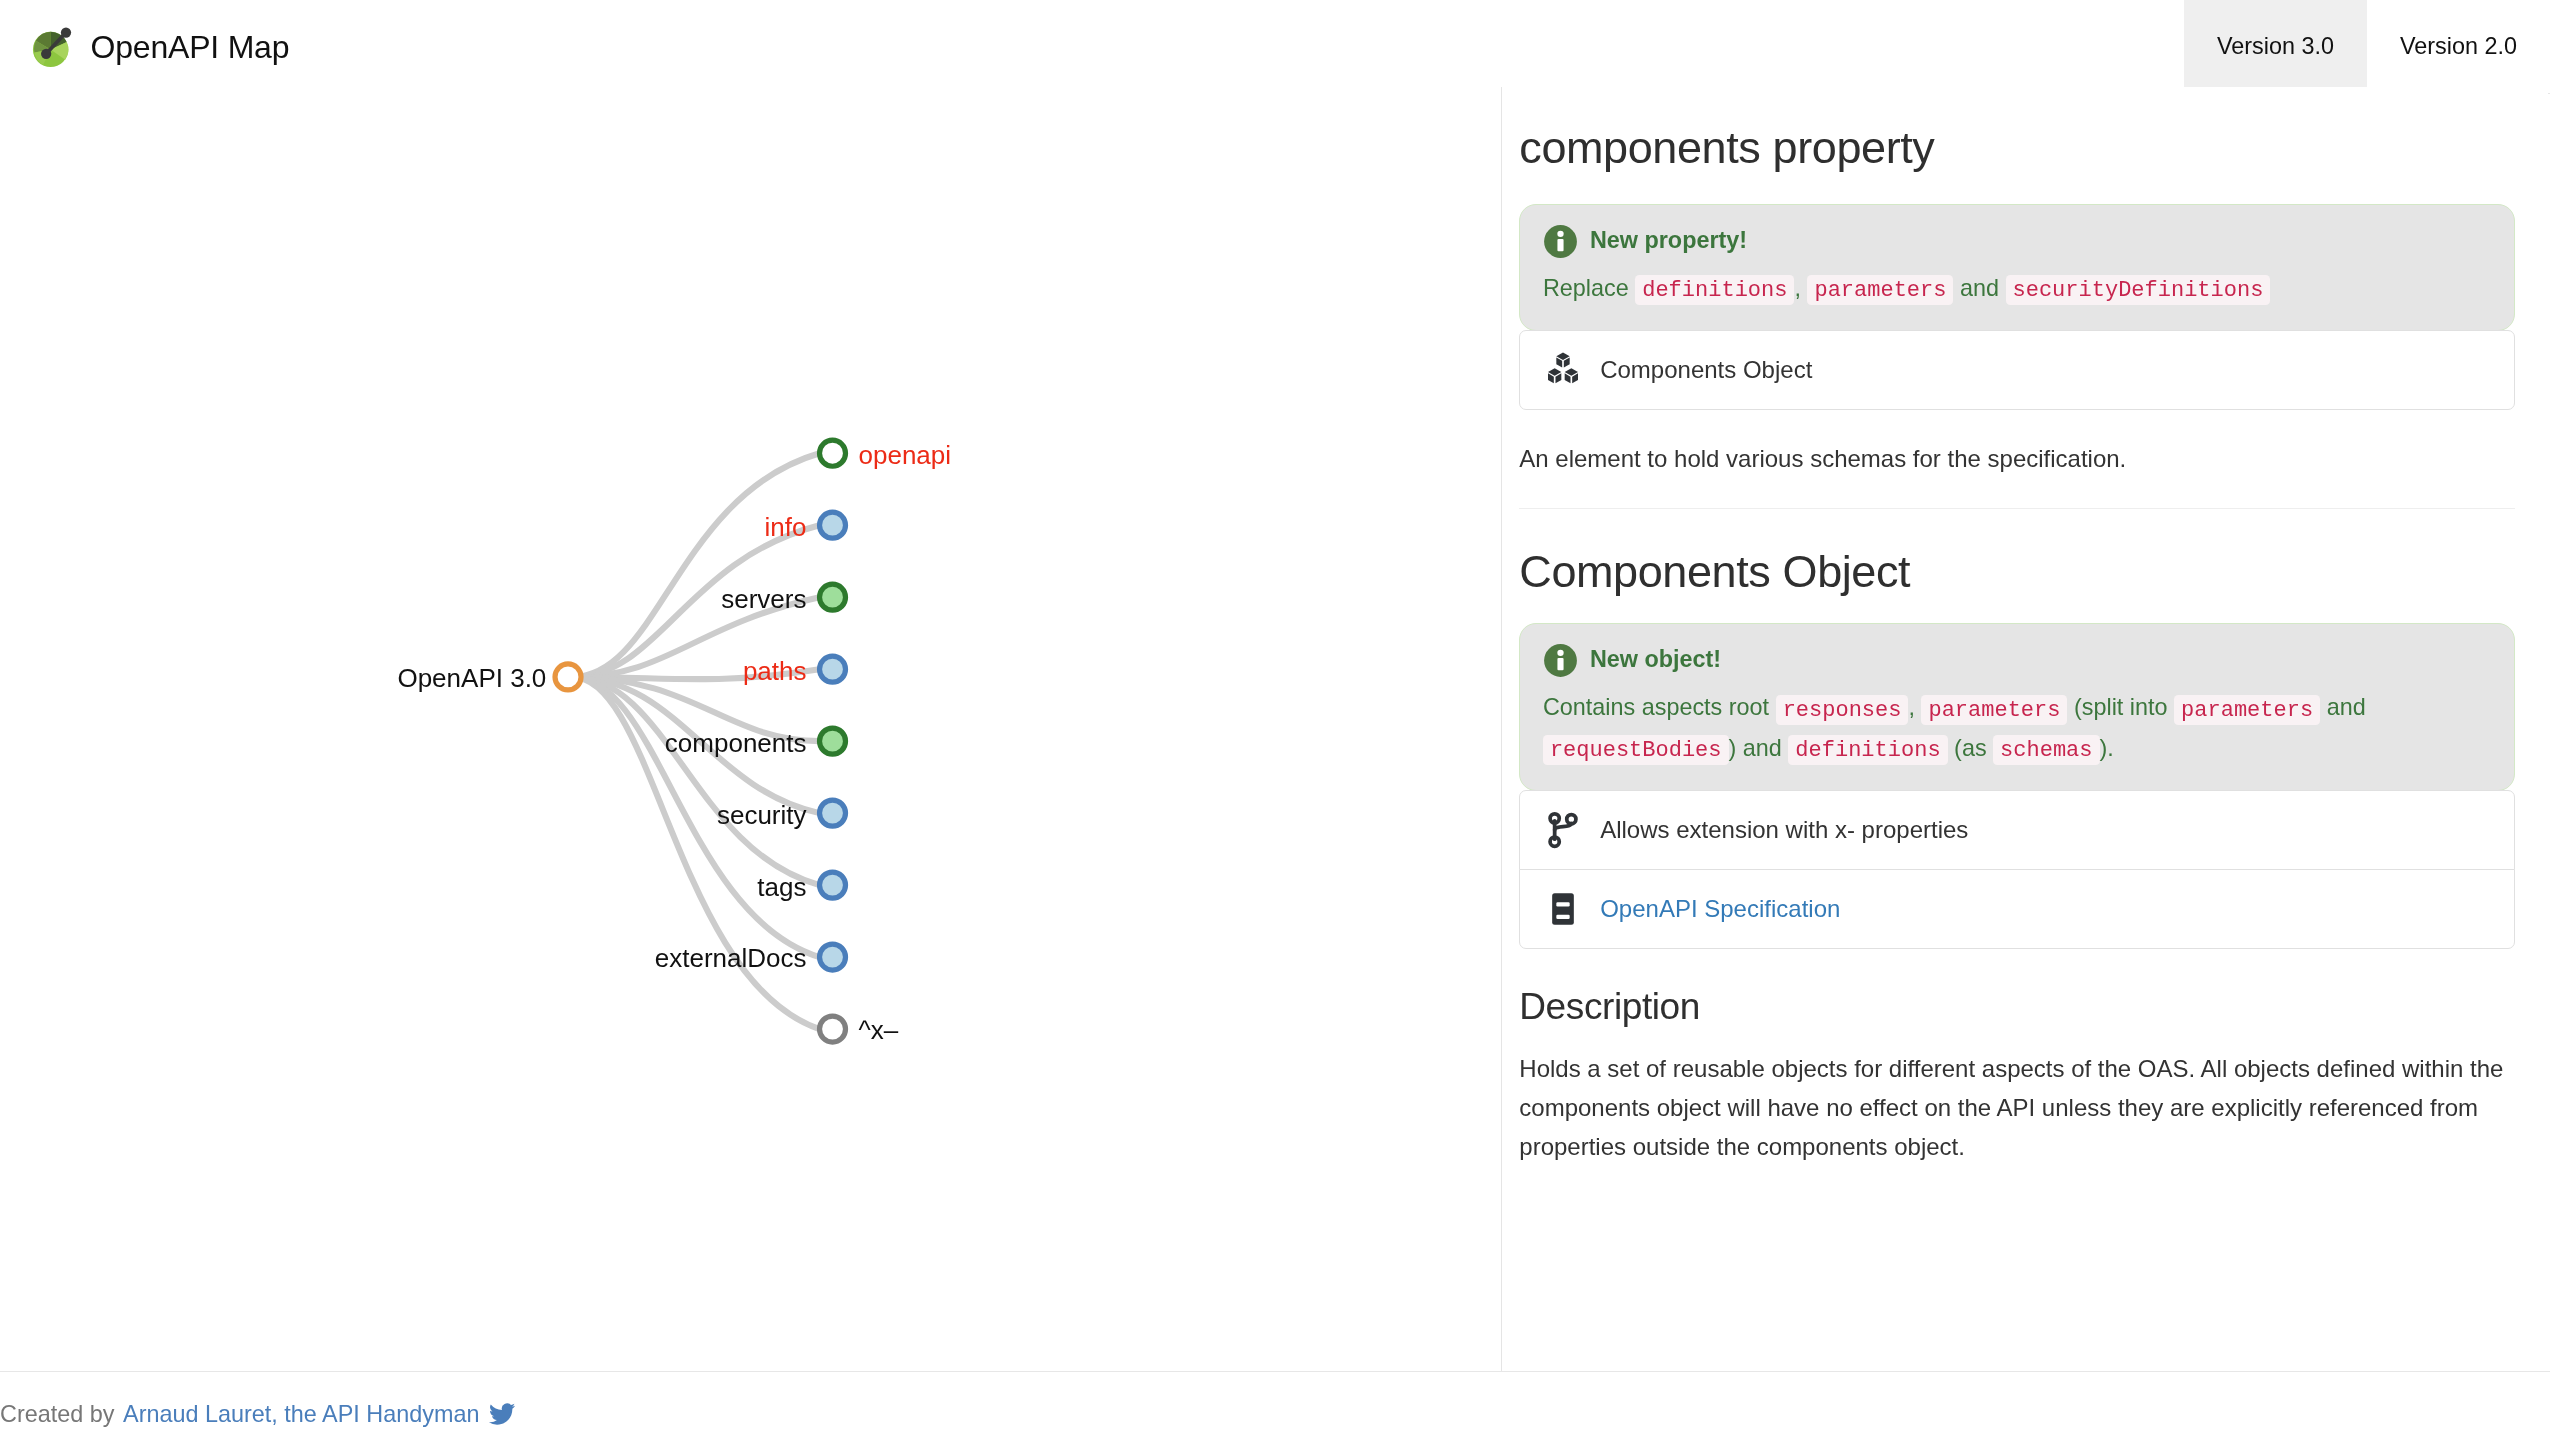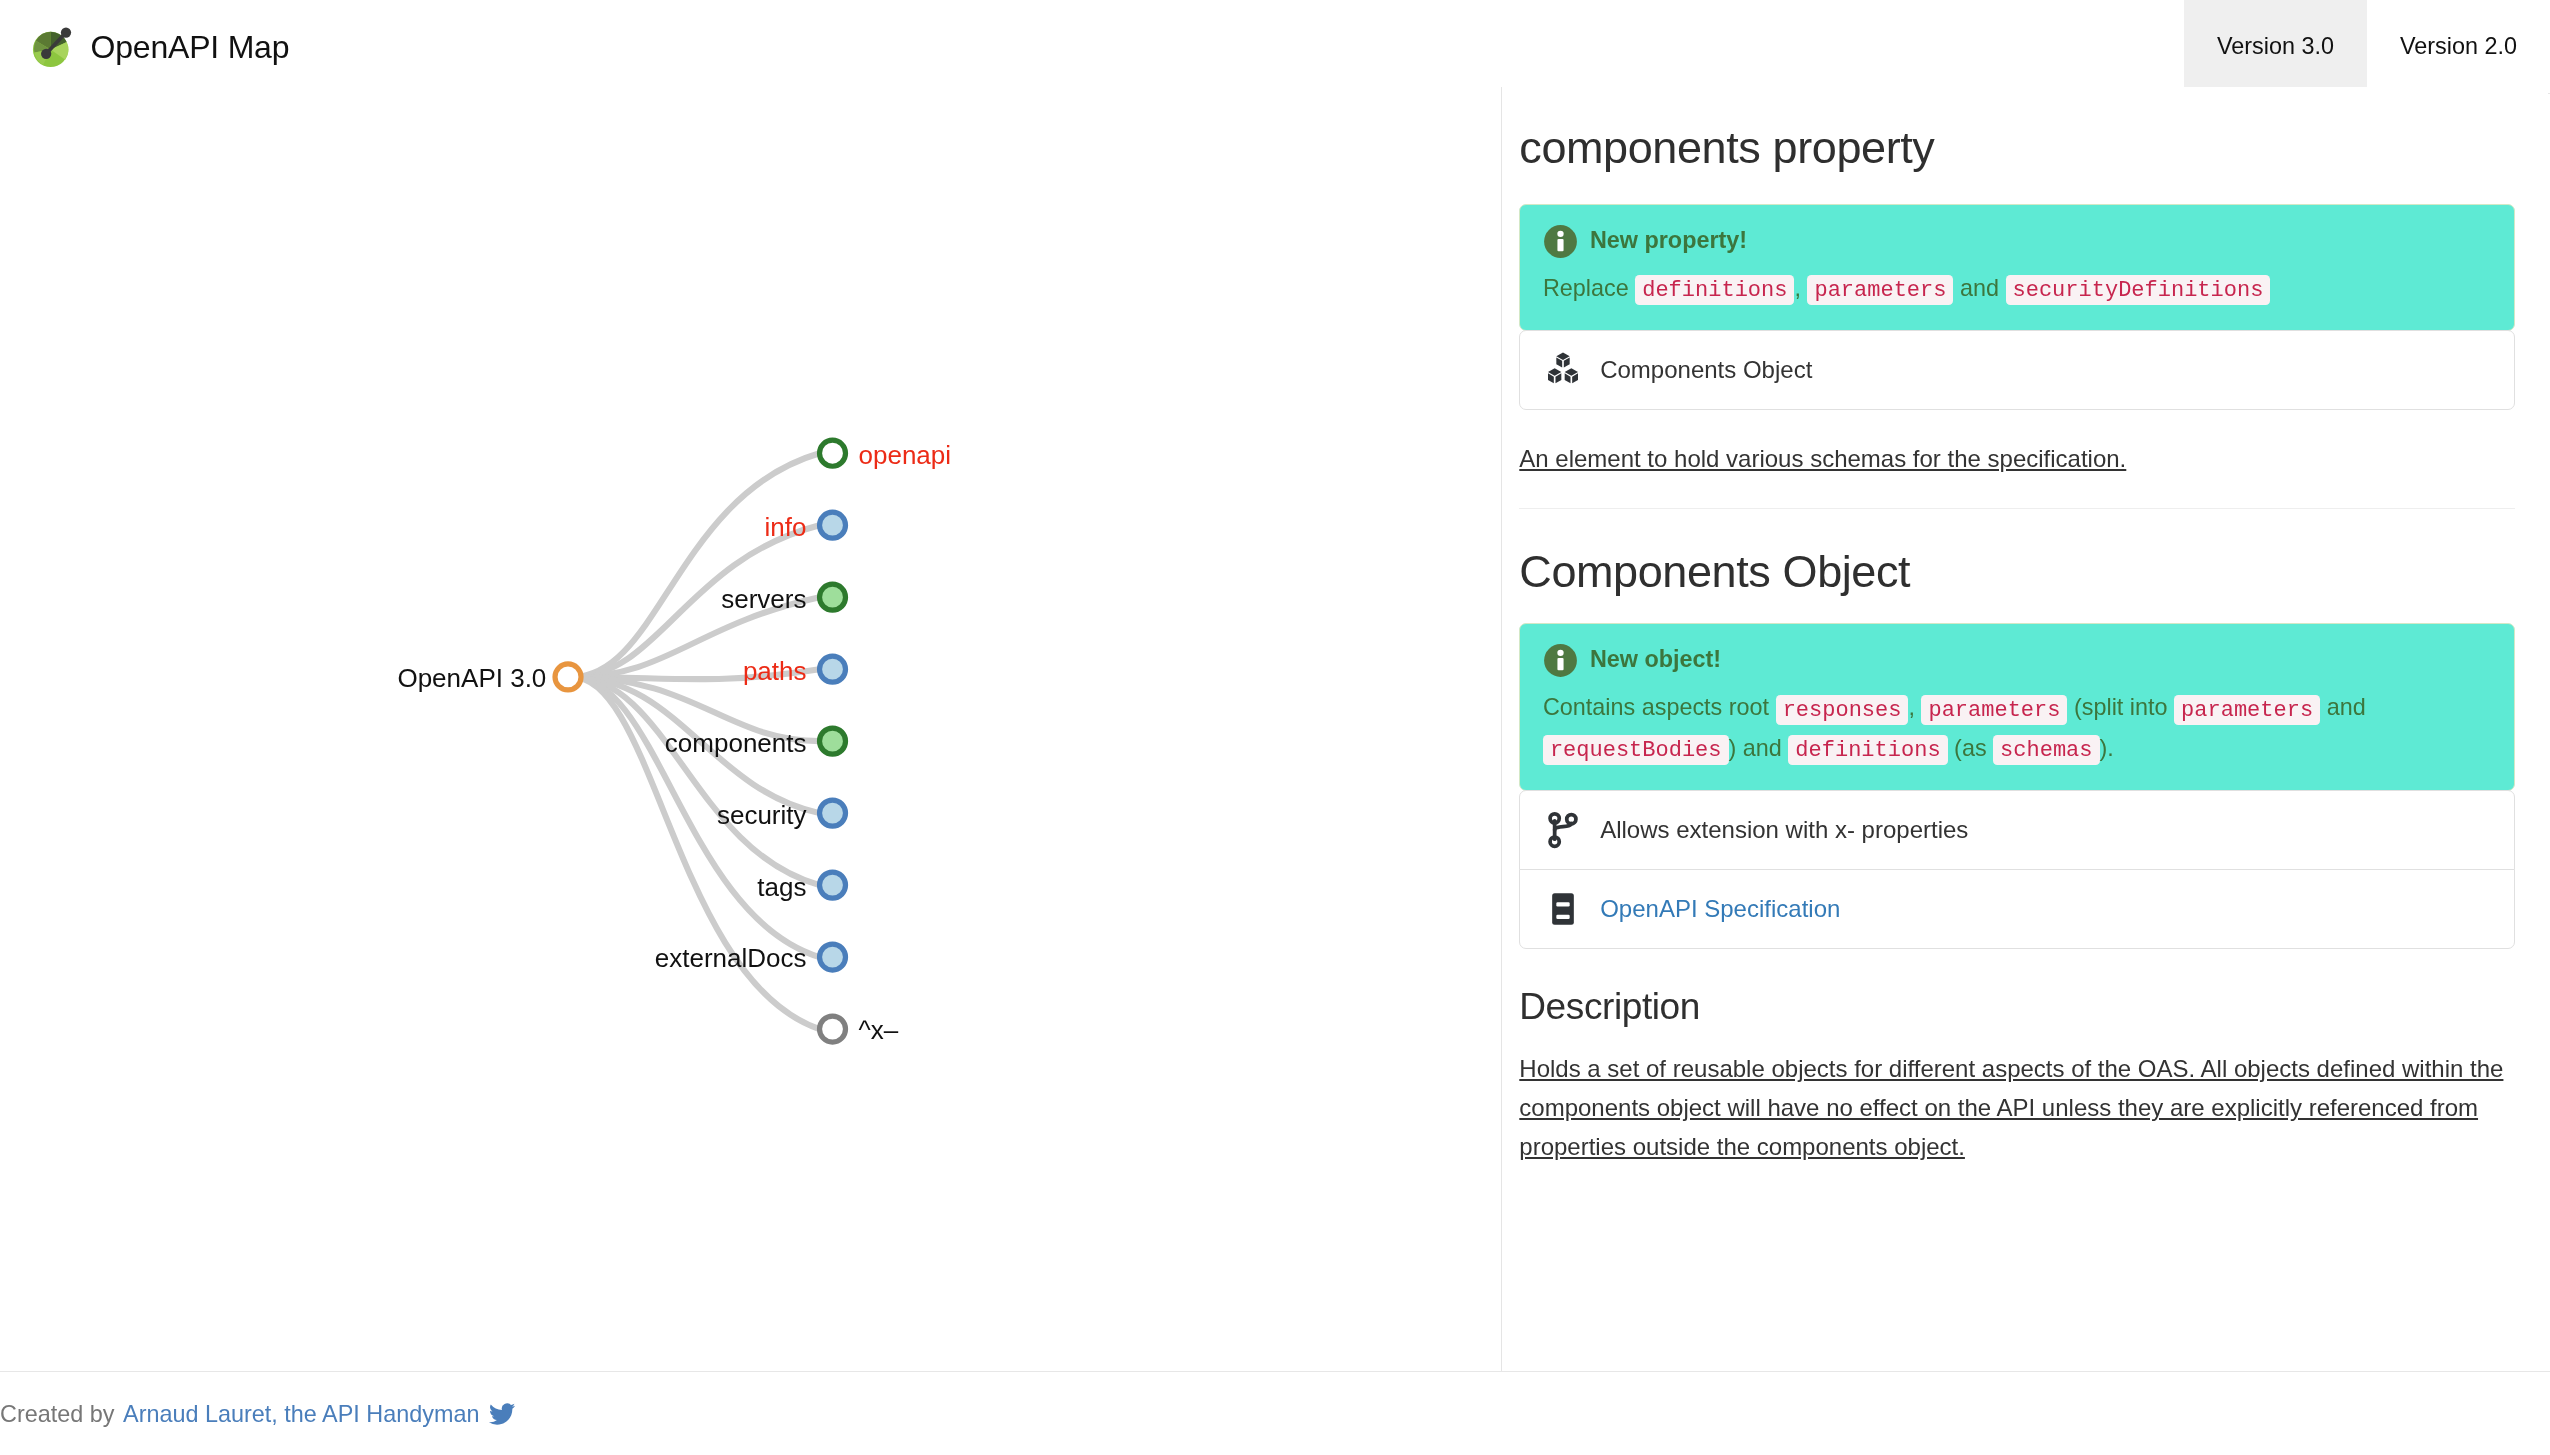--- a/index.html
+++ b/index.html
@@ -77,23 +77,23 @@
   .h2-title {
     font-size: 45px; font-weight: normal; color: #2f2f2f;
     margin: 0 0 26px 0; line-height: 1.1; letter-spacing: -0.4px;
   }
   .h3-title {
     font-size: 37px; font-weight: normal; color: #2f2f2f;
     margin: 0 0 22.6px 0; line-height: 1.1; letter-spacing: -0.4px;
   }
 
   .alert-info {
-    background: #5eead4;
+    background: #e5e5e5;
     border: 0.9px solid #d3e8c6;
-    border-radius: 7px;
+    border-radius: 17px;
     padding: 19px 22.6px 21px 22.6px;
     color: #3c763d;
     font-size: 23.4px;
     line-height: 1.45;
     margin-bottom: 0;
   }
   .alert-head {
     display: flex; align-items: center; gap: 12px;
     font-weight: bold; font-size: 23.4px; color: #3c763d;
     margin-bottom: 10.4px;
@@ -123,21 +123,20 @@
   }
   .list-item:first-child { border-radius: 7px 7px 0 0; }
   .list-item:last-child  { border-radius: 0 0 7px 7px; }
   .list-item.only { border-radius: 7px; }
   .list-icon { width: 40px; height: 40px; flex: none; display: block; }
   .list-link { color: #337ab7; text-decoration: none; cursor: pointer; }
 
   .para {
     font-size: 24px; line-height: 1.62; color: #333333;
     margin: 29.5px 0 0 0;
-    text-decoration: underline;
   }
   .para.tight { margin-top: 26px; }
   hr.sep {
     border: 0; border-top: 1.7px solid #eeeeee;
     margin: 29.5px 0 38px 0;
   }
 
   
   .footer {
     position: absolute; top: 1371px; left: 0;

